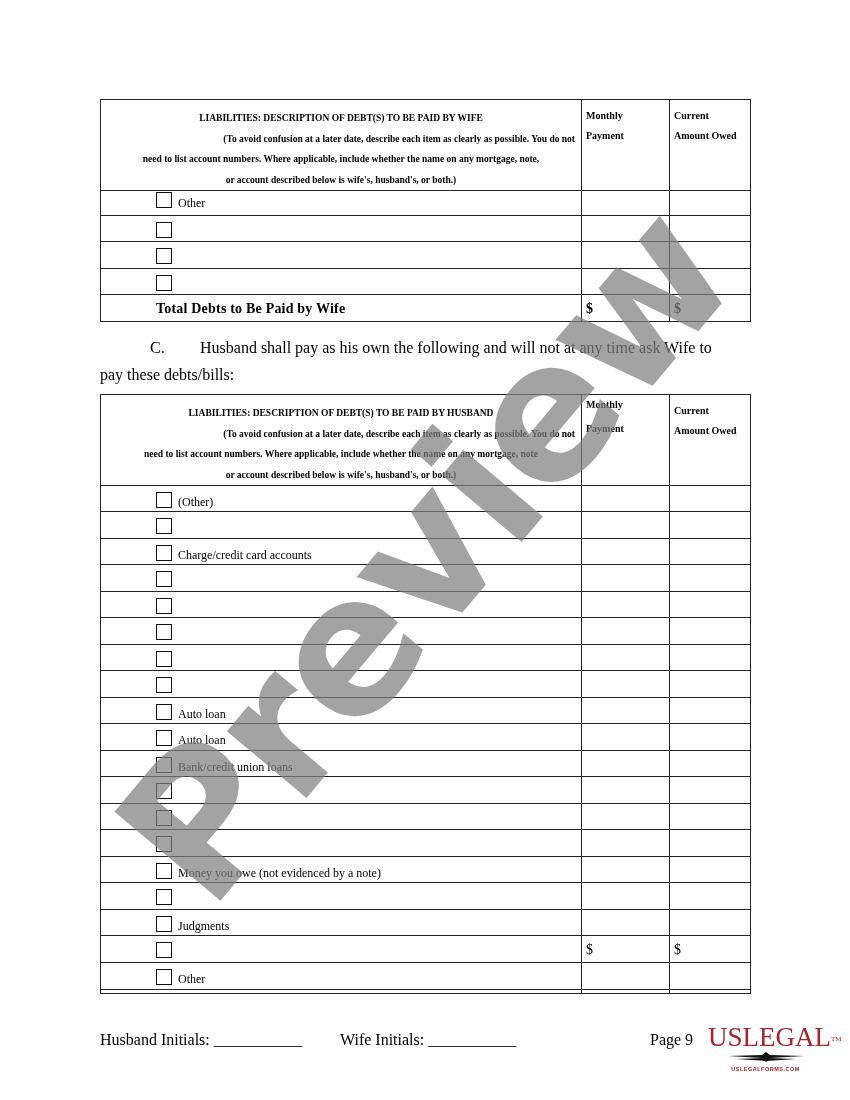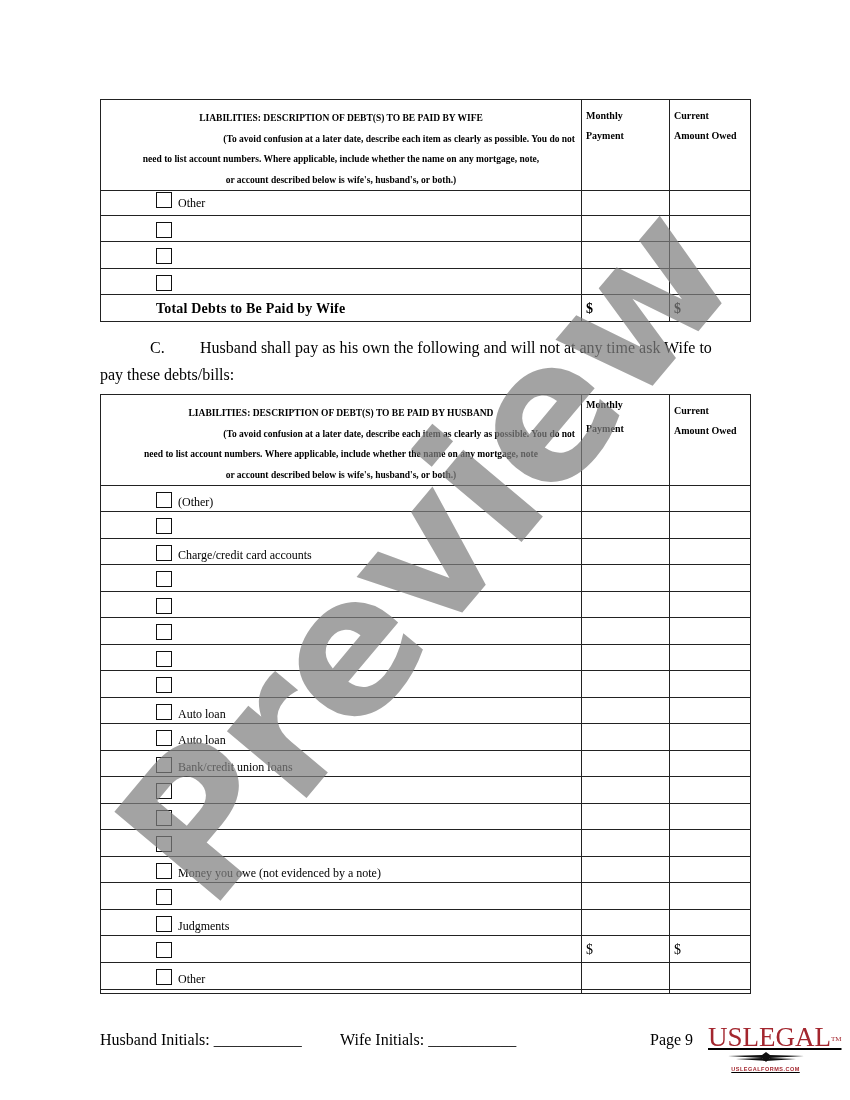--- a/index.html
+++ b/index.html
@@ -32,21 +32,21 @@
     .dollar-b { font-size: 14px; font-weight: bold; padding: 6px 0 0 4px; display: block; }
     .para { font-size: 16px; line-height: 27px; }
     .footer { font-size: 16px; }
     .watermark {
       position: absolute; left: 425px; top: 555px;
       transform: translate(-50%, -50%) rotate(-50deg);
       font-family: "DejaVu Sans", "Liberation Sans", sans-serif; font-weight: bold;
       font-size: 190px; color: rgba(128,128,128,0.72); letter-spacing: -4px;
       pointer-events: none; white-space: nowrap; z-index: 10;
     }
-    .logo { position: absolute; left: 708px; top: 1024px; width: 115px; text-align: center; text-decoration: underline; }
+    .logo { position: absolute; left: 708px; top: 1024px; width: 115px; text-align: center; }
     .logo-text { font-size: 27px; color: #a3262e; letter-spacing: 0px; line-height: 27px; font-family: "Liberation Serif", serif; }
     .logo-text .tm { font-size: 7px; vertical-align: top; position: relative; top: 2px; }
     .logo-url { font-family: "Liberation Sans", sans-serif; font-size: 5.5px; color: #a3262e; font-weight: bold; letter-spacing: 0.5px; margin-top: 4px; }
   </style>
 </head>
 <body>
 
 <table class="liab" style="top:99px;">
   <colgroup>
       <col class="c1">

